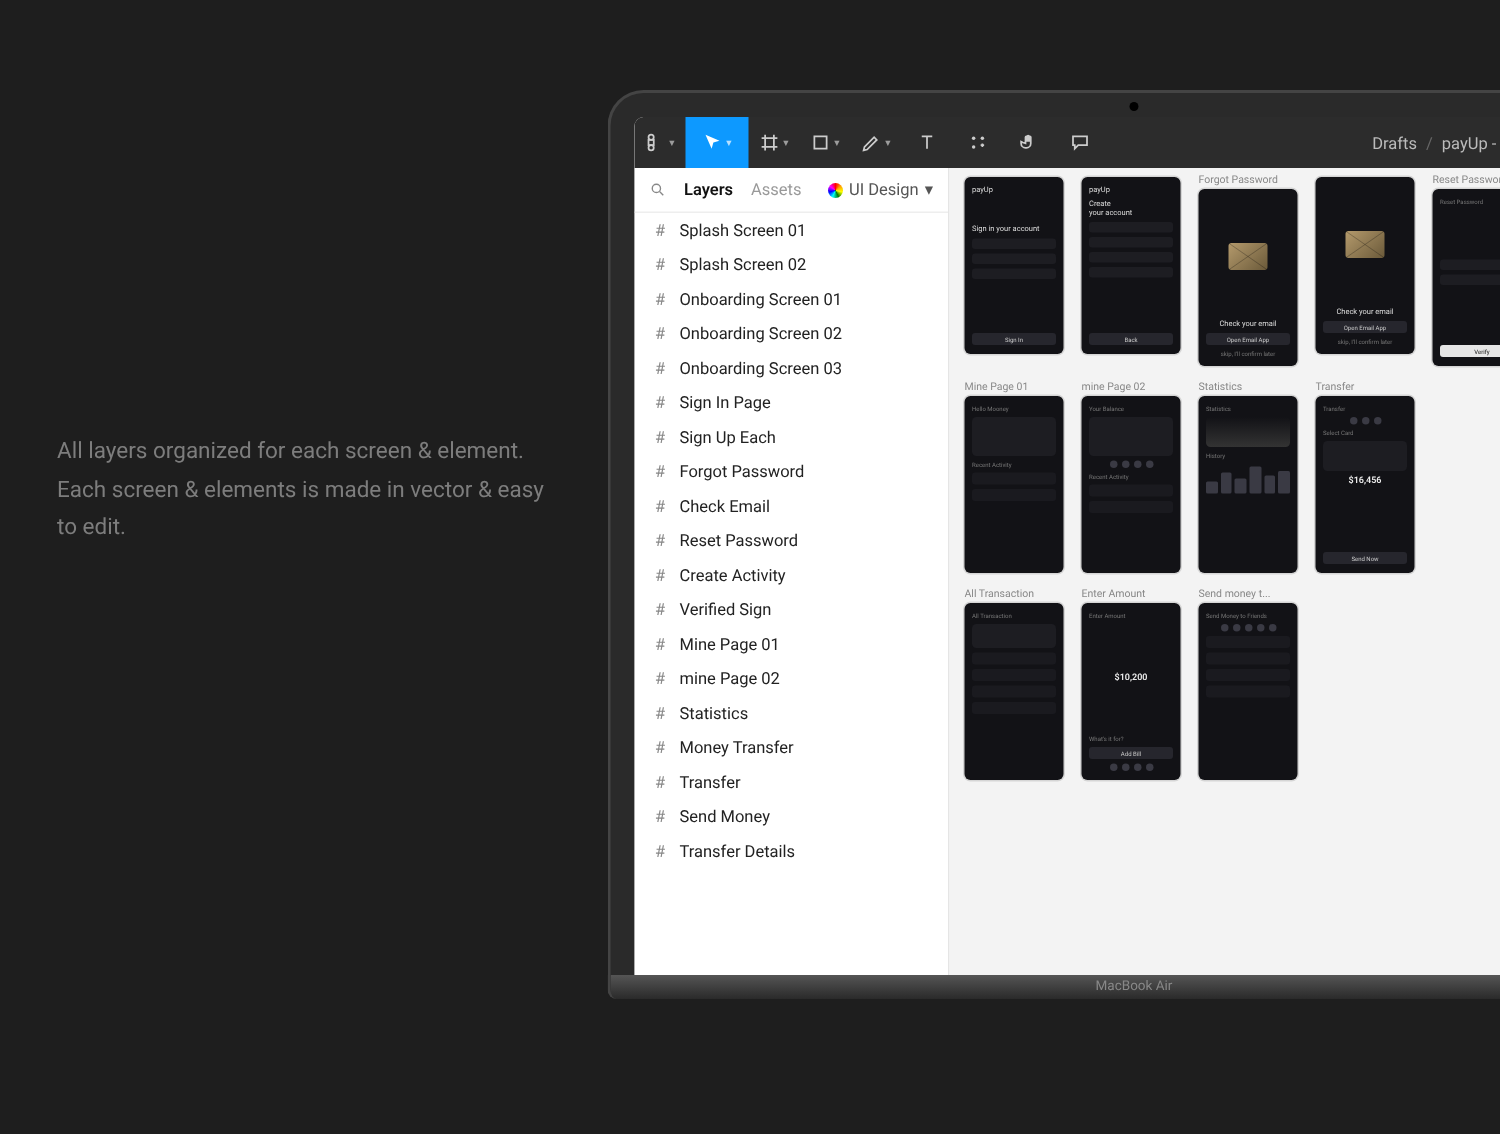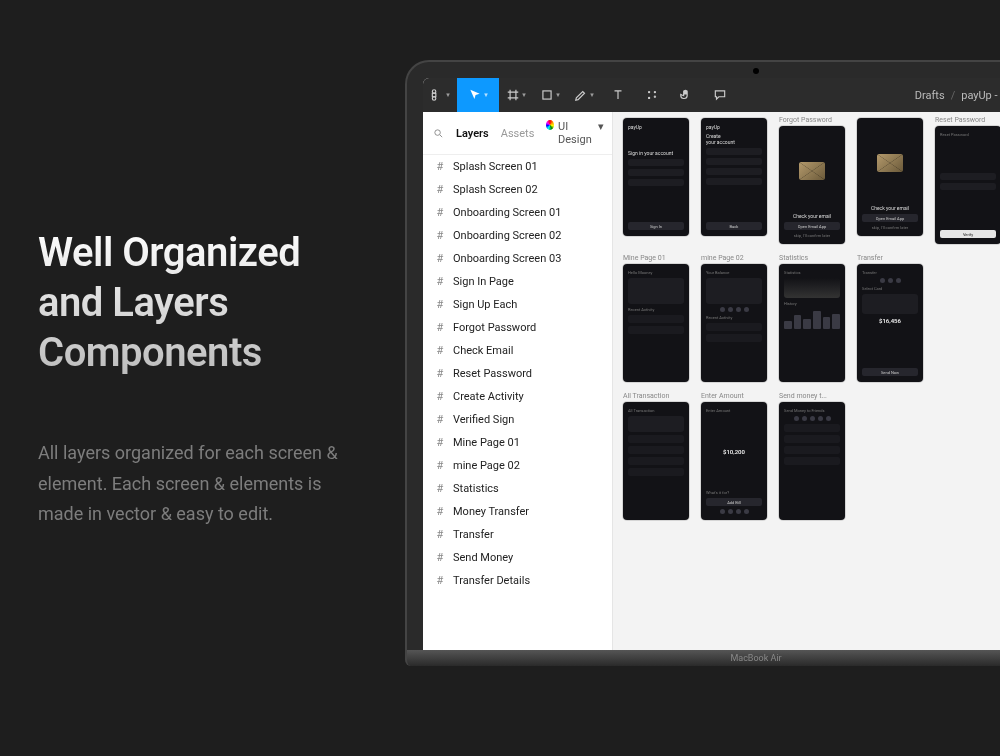--- a/index.html
+++ b/index.html
@@ -24,21 +24,21 @@
     font-weight: 600;
     line-height: 1.25;
     letter-spacing: -0.5px;
     background: linear-gradient(180deg, #ffffff 0%, #bbbbbb 100%);
     -webkit-background-clip: text;
     background-clip: text;
     color: transparent;
   }
   .copy p {
     margin-top: 60px;
-    font-size: 18px;
+    font-size: 15px;
     line-height: 1.7;
     color: #7d7d7d;
     max-width: 330px;
   }
 
   
   .laptop {
     position: absolute;
     left: 405px;
     top: 60px;
@@ -99,38 +99,38 @@
   .tool.accent { background:#0d99ff; color:#fff; width:42px; }
   .tool svg { width:14px; height:14px; }
   .tool .chev { font-size:7px; margin-left:2px; opacity:.7; }
   .toolbar-spacer { flex:1; }
   .breadcrumb { padding-right:8px; display:flex; gap:6px; align-items:center; color:#bbb; }
   .breadcrumb .sep { color:#666; }
 
   
   .content { display:flex; height: calc(100% - 34px); }
   .panel {
-    width: 190px;
+    width: 210px;
     background: #fff;
     border-right:1px solid #e5e5e5;
     display:flex; flex-direction:column;
     font-size:11px;
   }
   .panel-tabs {
     display:flex; align-items:center;
     padding: 8px 10px;
     gap: 12px;
     border-bottom:1px solid #eee;
   }
   .search-icon { color:#888; display:flex; }
   .panel-tab { color:#999; cursor:pointer; }
   .panel-tab.active { color:#111; font-weight:600; }
   .page-chip {
     margin-left:auto;
-    display:flex; align-items:flex-start; gap:4px;
+    display:flex; align-items:center; gap:4px;
     color:#555; cursor:pointer;
   }
   .rainbow {
     width:10px; height:10px; border-radius:50%;
     background: conic-gradient(red,orange,yellow,green,cyan,blue,magenta,red);
   }
   .layers { flex:1; overflow:hidden; }
   .layer-item {
     display:flex; align-items:center;
     padding: 5px 12px;
@@ -185,25 +185,20 @@
     background:linear-gradient(to bottom left, transparent 48%, rgba(0,0,0,.25) 50%, transparent 52%),
                linear-gradient(to bottom right, transparent 48%, rgba(0,0,0,.25) 50%, transparent 52%);
   }
   .row.labeled .art-label { display:block; }
   .row:not(.labeled) .art-label { display:none; }
 </style>
 </head>
 <body>
 
 <div class="copy">
-  <h1>
-    <span>Well Organized</span><br>
-    <span>and Layers</span><br>
-    <span>Components</span>
-  </h1>
   <p>All layers organized for each screen &amp; element. Each screen &amp; elements is made in vector &amp; easy to edit.</p>
 </div>
 
 <div class="laptop">
   <div class="bezel">
     <div class="notch"></div>
     <div class="screen">
 
       <div class="toolbar">
         <div class="tool">

